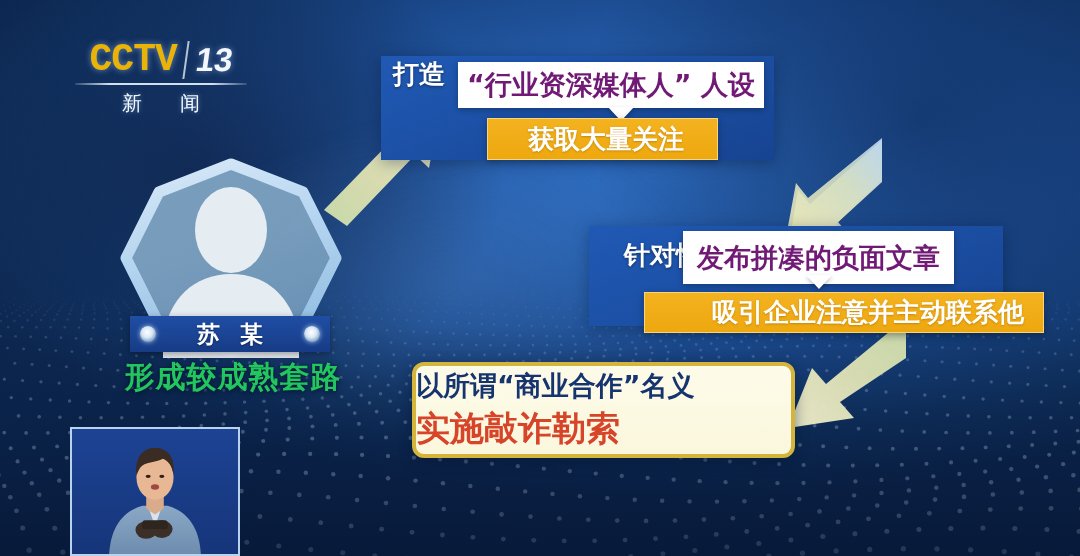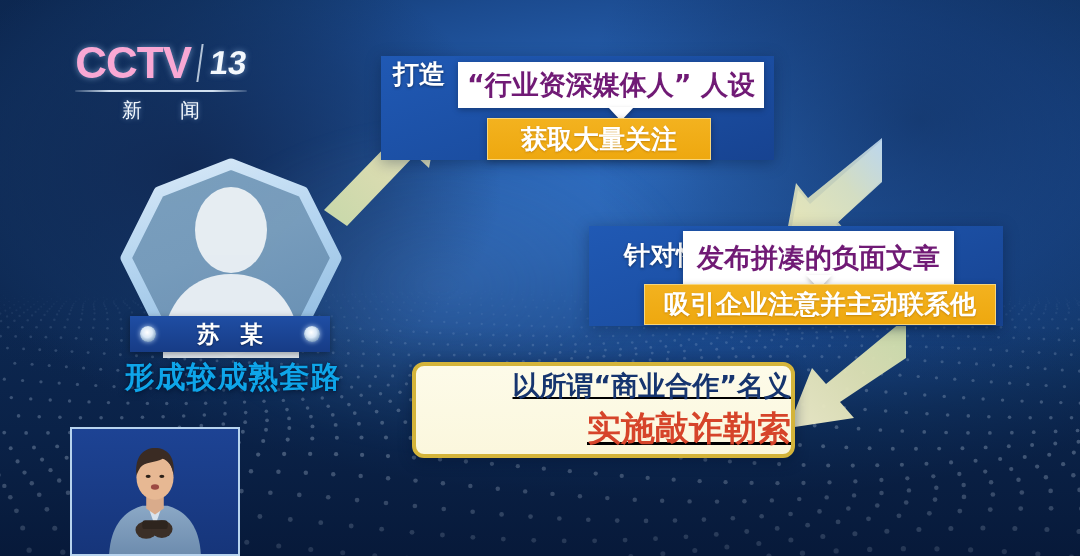--- a/index.html
+++ b/index.html
@@ -51,24 +51,24 @@
   }
 
   
   .logo {
     position: absolute; left: 66px; top: 38px;
     width: 190px; color: #eaf3fb;
     text-align: center; pointer-events: none;
   }
   .logo-row { display: flex; align-items: center; justify-content: center; gap: 6px; }
   .logo-cctv {
-    font-size: 44px; font-weight: bold; letter-spacing: -1px;
-    color: #f9a8d4;
+    font-size: 38px; font-weight: bold; letter-spacing: -1px;
+    color: #eab308;
     text-shadow: 0 0 6px rgba(180,215,255,.55);
-    font-family: Liberation Sans, sans-serif;
+    font-family: Liberation Mono, monospace;
   }
   .logo-13 {
     font-size: 33px; font-weight: bold; color: #f3f8fd;
     border-left: 2px solid rgba(235,245,255,.75);
     padding-left: 9px; margin-left: 2px;
     transform: skewX(-8deg);
     text-shadow: 0 0 6px rgba(180,215,255,.5);
   }
   .logo-underline {
     width: 172px; height: 2px; margin: 2px auto 0;
@@ -99,21 +99,21 @@
   .name-bar .dot.l { left: 10px; }
   .name-bar .dot.r { right: 10px; }
   .name-text {
     font-size: 23px; font-weight: bold; color: #ffffff; letter-spacing: 6px;
     text-indent: 6px; font-family: "DejaVu Sans", sans-serif;
     text-shadow: 0 1px 2px rgba(0,0,0,.4);
   }
   .headline-left {
     position: absolute; left: 98px; top: 357px; width: 270px;
     text-align: center;
-    font-size: 30px; font-weight: bold; color: #0ea5e9;
+    font-size: 30px; font-weight: bold; color: #22c55e;
     letter-spacing: 1px; font-family: "DejaVu Sans", sans-serif;
     text-shadow: 0 2px 6px rgba(3,20,48,.85), 0 0 2px rgba(3,20,48,.9);
   }
 
   
   .arrow { position: absolute; }
 
   
   .panel {
     position: absolute;
@@ -176,23 +176,22 @@
     filter: drop-shadow(0 2px 2px rgba(0,0,0,.25));
   }
 
   
   .cream-box {
     position: absolute; left: 412px; top: 362px; width: 375px; height: 88px;
     background: linear-gradient(to bottom, #fdfbe9 0%, #fbf7dd 100%);
     border: 4px solid #d4b43a;
     border-radius: 12px;
     box-shadow: 0 4px 14px rgba(4,20,48,.45);
-    display: flex; flex-direction: column; align-items: flex-end; justify-content: center;
+    display: flex; flex-direction: column; align-items: flex-start; justify-content: center;
     gap: 2px;
-    text-decoration: underline;
   }
   .cream-line1 {
     font-size: 27px; font-weight: bold; color: #16356f;
     font-family: "DejaVu Sans", sans-serif; white-space: nowrap;
   }
   .cream-line2 {
     font-size: 34px; font-weight: bold; color: #d6442a;
     font-family: "DejaVu Sans", sans-serif; white-space: nowrap;
   }
 
@@ -2387,31 +2386,31 @@
     </defs>
     <path d="M138 6 L58 72 L44 56 L20 116 L86 106 L72 90 L138 46 Z" fill="url(#ar3)" opacity="0.95"></path>
   </svg>
 
   <div class="panel panel1"></div>
   <div class="prefix-label" style="left:393px; top:57px;">打造</div>
   <div class="white-box" style="left:458px; top:62px; width:306px; height:46px;">
     <span>“行业资深媒体人” 人设</span>
   </div>
   <div class="notch" style="left:608px; top:107px;"></div>
-  <div class="gold-box" style="left:487px; top:118px; width:222px; height:40px;">
+  <div class="gold-box" style="left:487px; top:118px; width:222px; height:40px;padding-left:7px;">
     <span>获取大量关注</span>
   </div>
 
   <div class="panel panel2"></div>
   <div class="prefix-label" style="left:624px; top:238px;">针对性</div>
   <div class="white-box" style="left:683px; top:231px; width:271px; height:53px;">
     <span>发布拼凑的负面文章</span>
   </div>
   <div class="notch" style="left:806px; top:275px;"></div>
-  <div class="gold-box" style="left:644px; top:284px; width:350px; height:39px;">
+  <div class="gold-box" style="left:644px; top:292px; width:350px; height:39px;padding-left:48px;">
     <span>吸引企业注意并主动联系他</span>
   </div>
 
   <div class="cream-box">
     <div class="cream-line1">以所谓“商业合作”名义</div>
     <div class="cream-line2">实施敲诈勒索</div>
   </div>
 
   <div class="pip">
     <div class="pip-inner">

